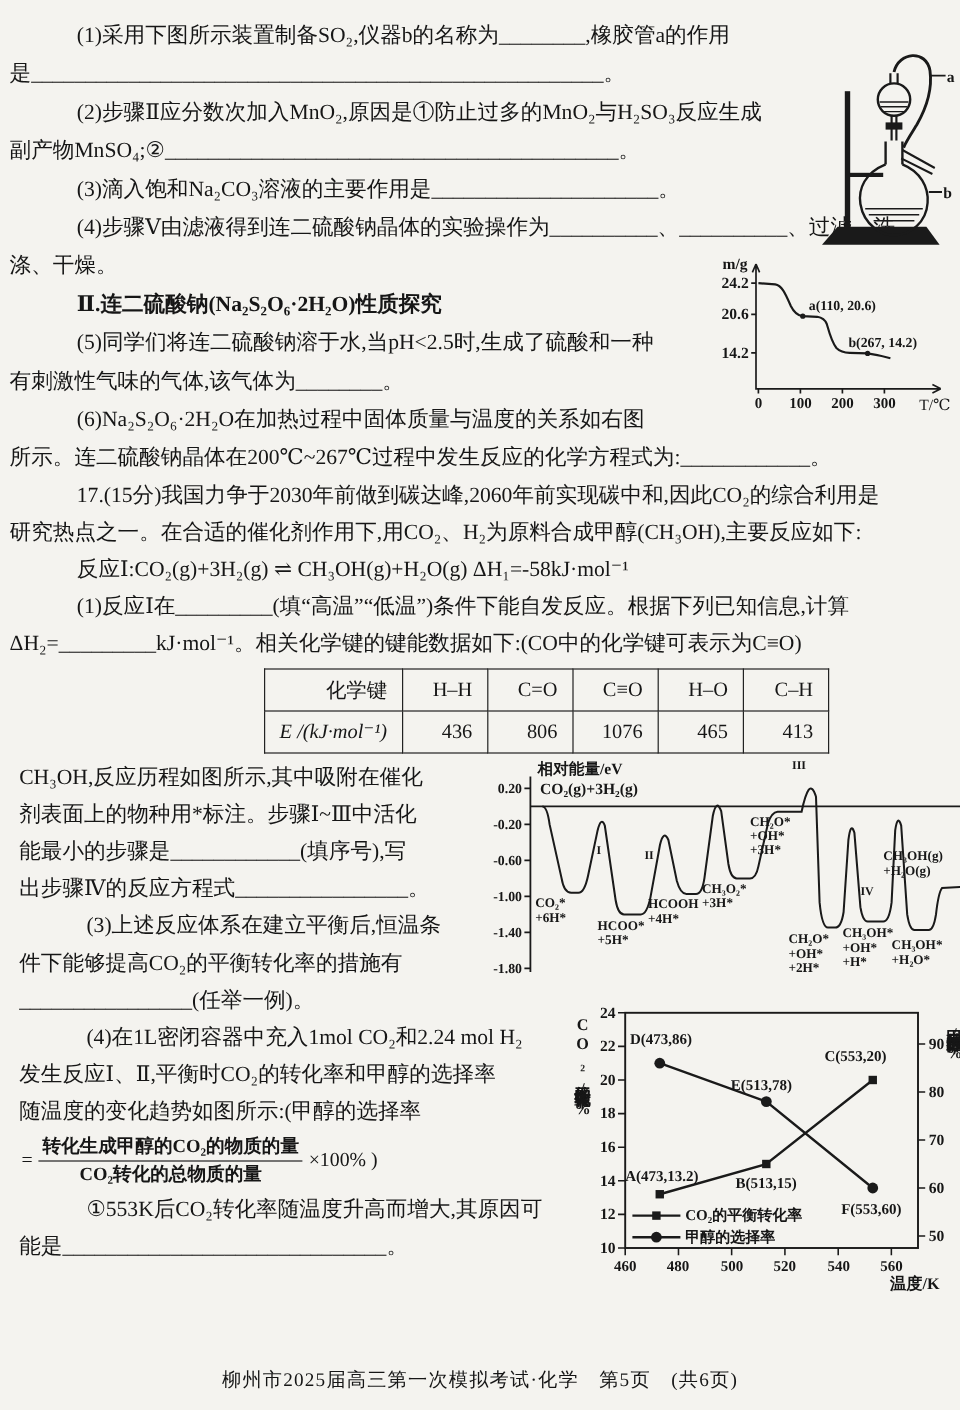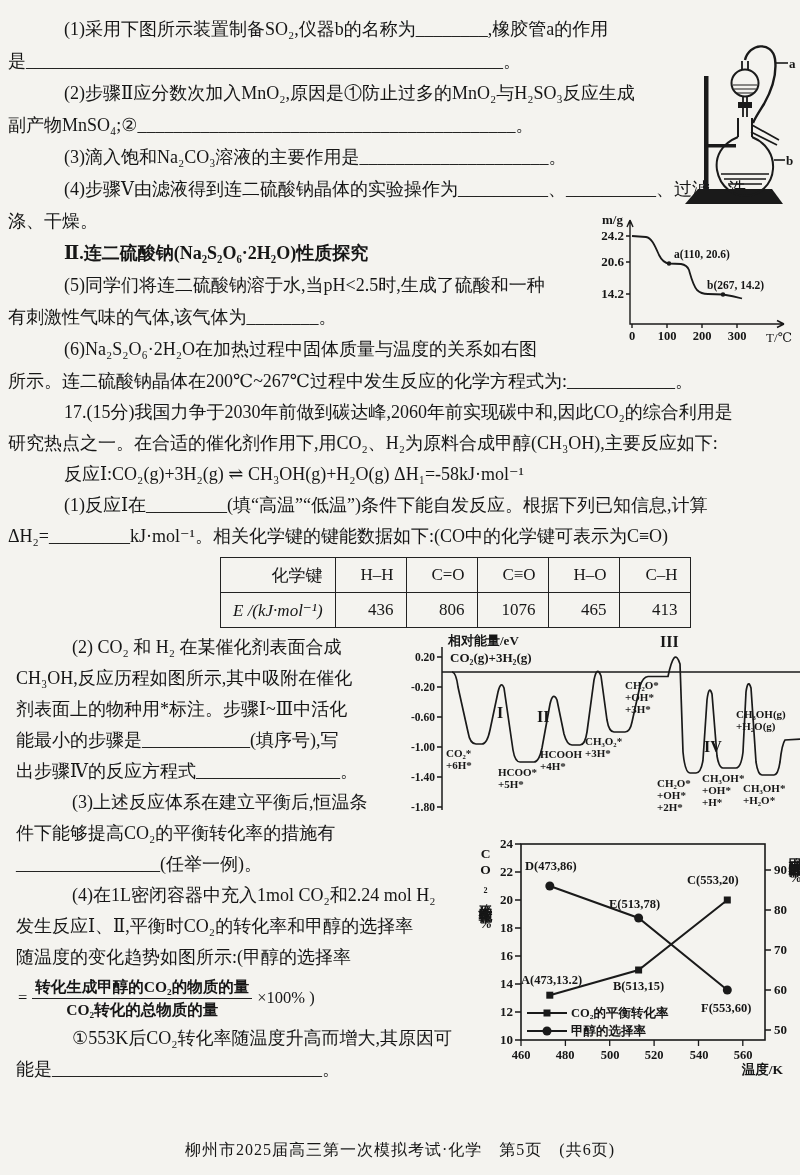--- a/index.html
+++ b/index.html
@@ -23,21 +23,21 @@
   .frac .num{display:block;border-bottom:1.7px solid #222;padding:0 3px 1px;}
   .frac .den{display:block;padding-top:1px;}
   
   .apparatus{position:absolute;right:4px;top:26px;width:125px;height:185px;}
   .tgfig{position:absolute;left:586px;top:206px;width:212px;height:142px;}
   .energy-fig{position:absolute;left:398px;top:2px;width:402px;height:196px;}
   .conv-fig{position:absolute;left:455px;top:202px;width:345px;height:248px;}
   .efig-label{position:absolute;font-size:11px;line-height:12px;font-weight:700;text-align:left;
               white-space:pre-line;font-family:"Liberation Serif","DejaVu Serif",serif;}
   .efig-top{position:absolute;font-size:13px;font-weight:700;white-space:nowrap;}
-  .step-label{position:absolute;font-size:16px;font-weight:700;}
+  .step-label{position:absolute;font-size:10px;font-weight:700;}
   .vtitle{position:absolute;writing-mode:vertical-rl;text-orientation:upright;font-size:13.5px;
           font-weight:700;letter-spacing:1px;line-height:16px;}
   svg text{font-family:"Liberation Serif","DejaVu Serif",serif;fill:#161616;}
   .footer{position:absolute;left:0;right:0;bottom:14px;text-align:center;font-size:16px;letter-spacing:1px;}
   .stroke{stroke:#1a1a1a;fill:none;}
 </style>
 </head>
 <body>
 
 <div class="sheet">
@@ -124,21 +124,20 @@
         <td>806</td>
         <td>1076</td>
         <td>465</td>
         <td>413</td>
       </tr>
     </tbody>
       </table>
 
     <div class="cols">
       <div class="leftcol">
-        <div class="ln ind">(2) CO₂ 和 H₂ 在某催化剂表面合成</div>
         <div class="ln">CH₃OH,反应历程如图所示,其中吸附在催化</div>
         <div class="ln">剂表面上的物种用*标注。步骤Ⅰ~Ⅲ中活化</div>
         <div class="ln">能最小的步骤是____________(填序号),写</div>
         <div class="ln">出步骤Ⅳ的反应方程式________________。</div>
         <div class="ln ind">(3)上述反应体系在建立平衡后,恒温条</div>
         <div class="ln">件下能够提高CO₂的平衡转化率的措施有</div>
         <div class="ln">________________(任举一例)。</div>
         <div class="ln ind">(4)在1L密闭容器中充入1mol CO₂和2.24 mol H₂</div>
         <div class="ln">发生反应Ⅰ、Ⅱ,平衡时CO₂的转化率和甲醇的选择率</div>
         <div class="ln">随温度的变化趋势如图所示:(甲醇的选择率</div>
@@ -165,21 +164,21 @@
           <text x="29" y="149" font-size="11.5" font-weight="bold" text-anchor="end">-1.40</text>
           <text x="29" y="179" font-size="11.5" font-weight="bold" text-anchor="end">-1.80</text>
           <path d="M36,40 L400,40" class="stroke" stroke-width="1.5"></path>
           <path d="M46,40 Q50,40 52,55 L62,100 Q64,112 70,112 L76,112 Q81,112 84,98 L92,60 Q95,48 98,56 L107,118 Q109,130 114,130 L128,130 Q133,130 136,116 L144,72 Q147,59 151,68 L158,102 Q161,113 166,113 L174,113 Q179,113 181,100 L188,48 Q191,33 195,44 L201,88 Q203,100 208,100 L219,100 Q224,100 226,90 L234,54 Q237,45 242,44.5 L262,44.5 Q265,30 268,26 Q271,22.5 274,32 L277,120 Q279,141 284,141 L290,141 Q295,141 297,128 L301,68 Q303,52 306,62 L311,124 Q313,136 317,136 L330,136 Q335,136 337,120 L340,60 Q342,46 345,56 L350,130 Q352,143 356,143 L368,143 Q372,143 374,130 Q376,112 379,108 L398,107" class="stroke" stroke-width="1.7"></path>
         </svg>
         <div class="efig-top" style="left:42px;top:0;">相对能量/eV</div>
         <div class="efig-top" style="left:44px;top:18px;">CO₂(g)+3H₂(g)</div>
         <div class="step-label" style="left:91px;top:72px;">I</div>
         <div class="step-label" style="left:131px;top:76px;">II</div>
         <div class="step-label" style="left:254px;top:1px;">III</div>
-        <div class="step-label" style="left:298px;top:106px;">IV</div>
+        <div class="step-label" style="left:311px;top:106px;">IV</div>
         <div class="efig-label" style="left:40px;top:115px;width:46px;">CO₂*
 +6H*</div>
         <div class="efig-label" style="left:92px;top:134px;width:60px;">HCOO*
 +5H*</div>
         <div class="efig-label" style="left:134px;top:116px;width:62px;">HCOOH
 +4H*</div>
         <div class="efig-label" style="left:179px;top:103px;width:60px;">CH₃O₂*
 +3H*</div>
         <div class="efig-label" style="left:219px;top:47px;width:54px;">CH₂O*
 +OH*

